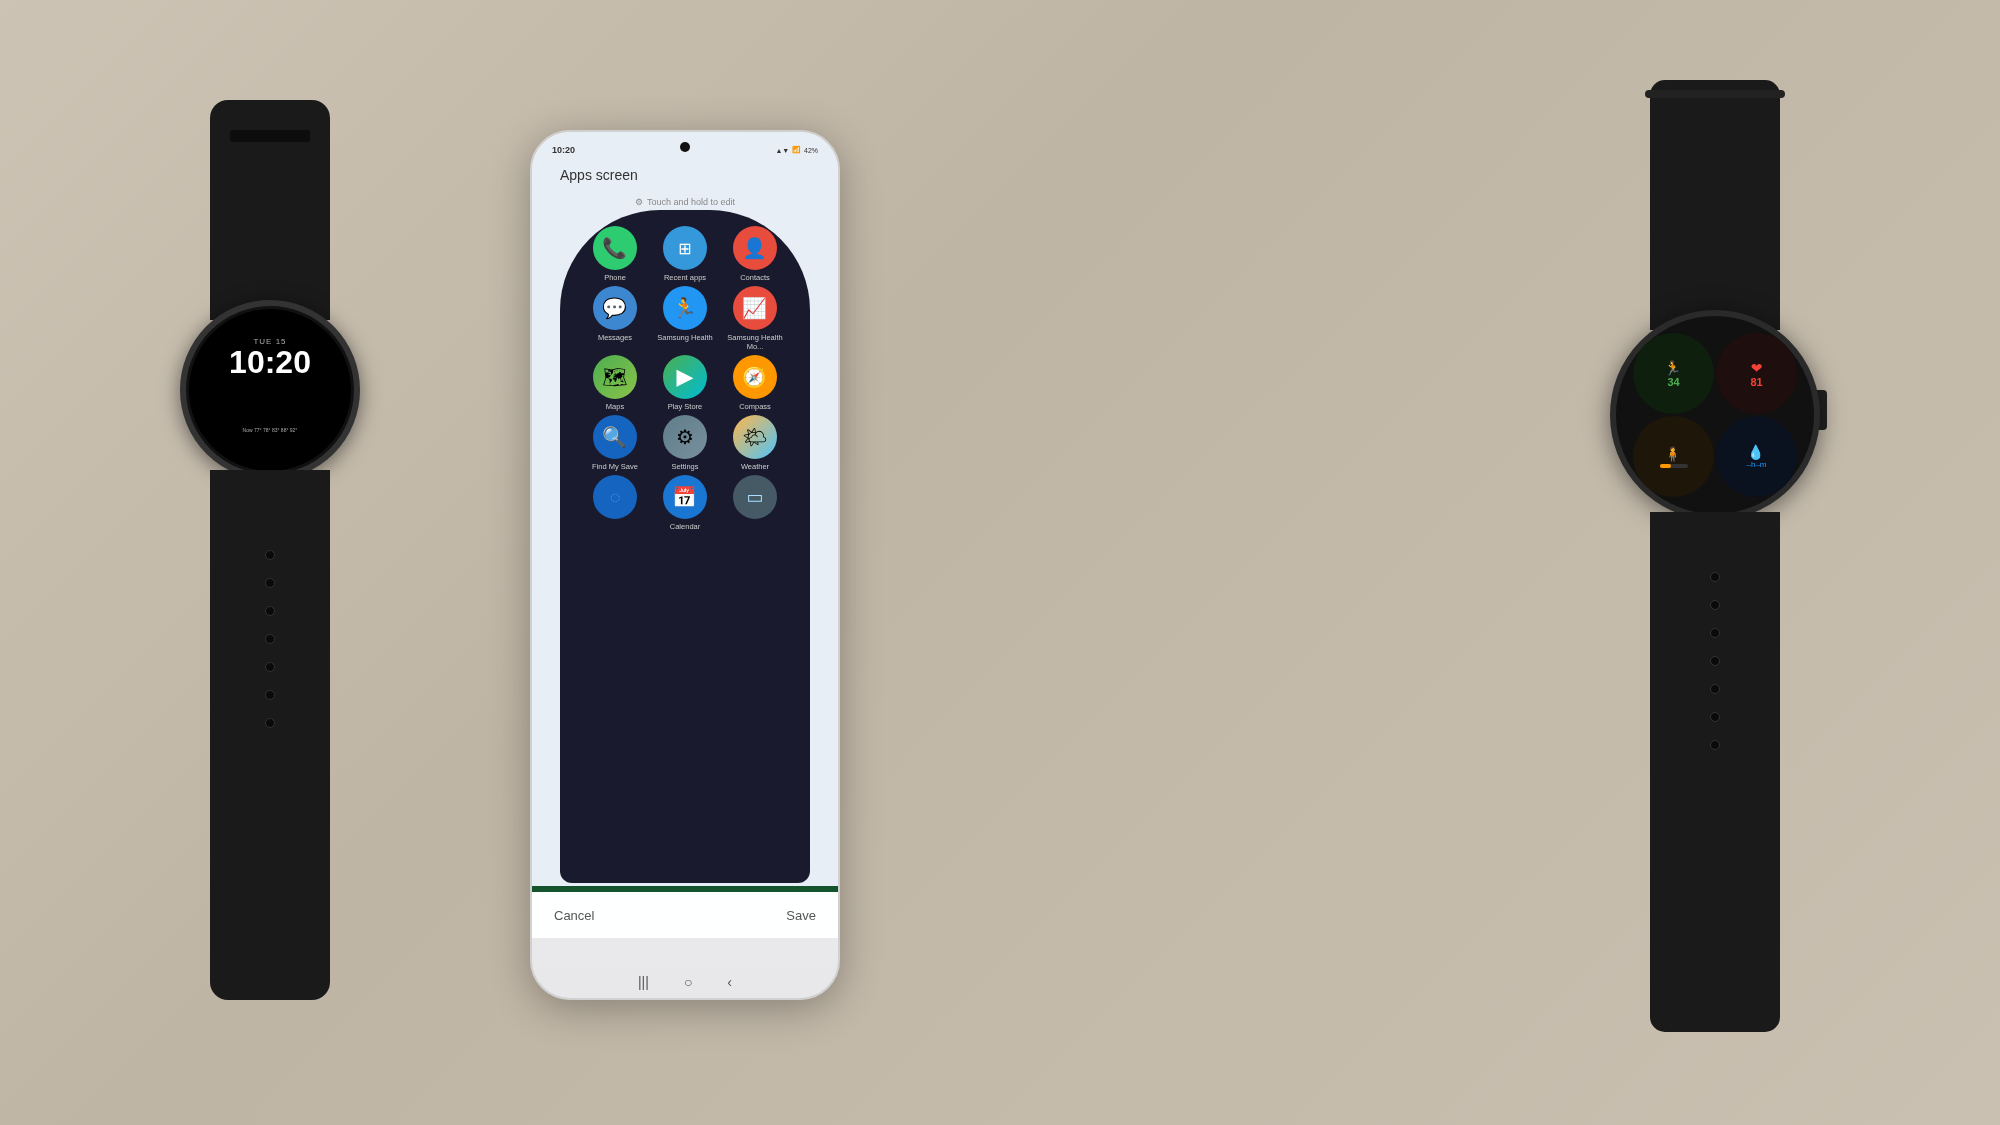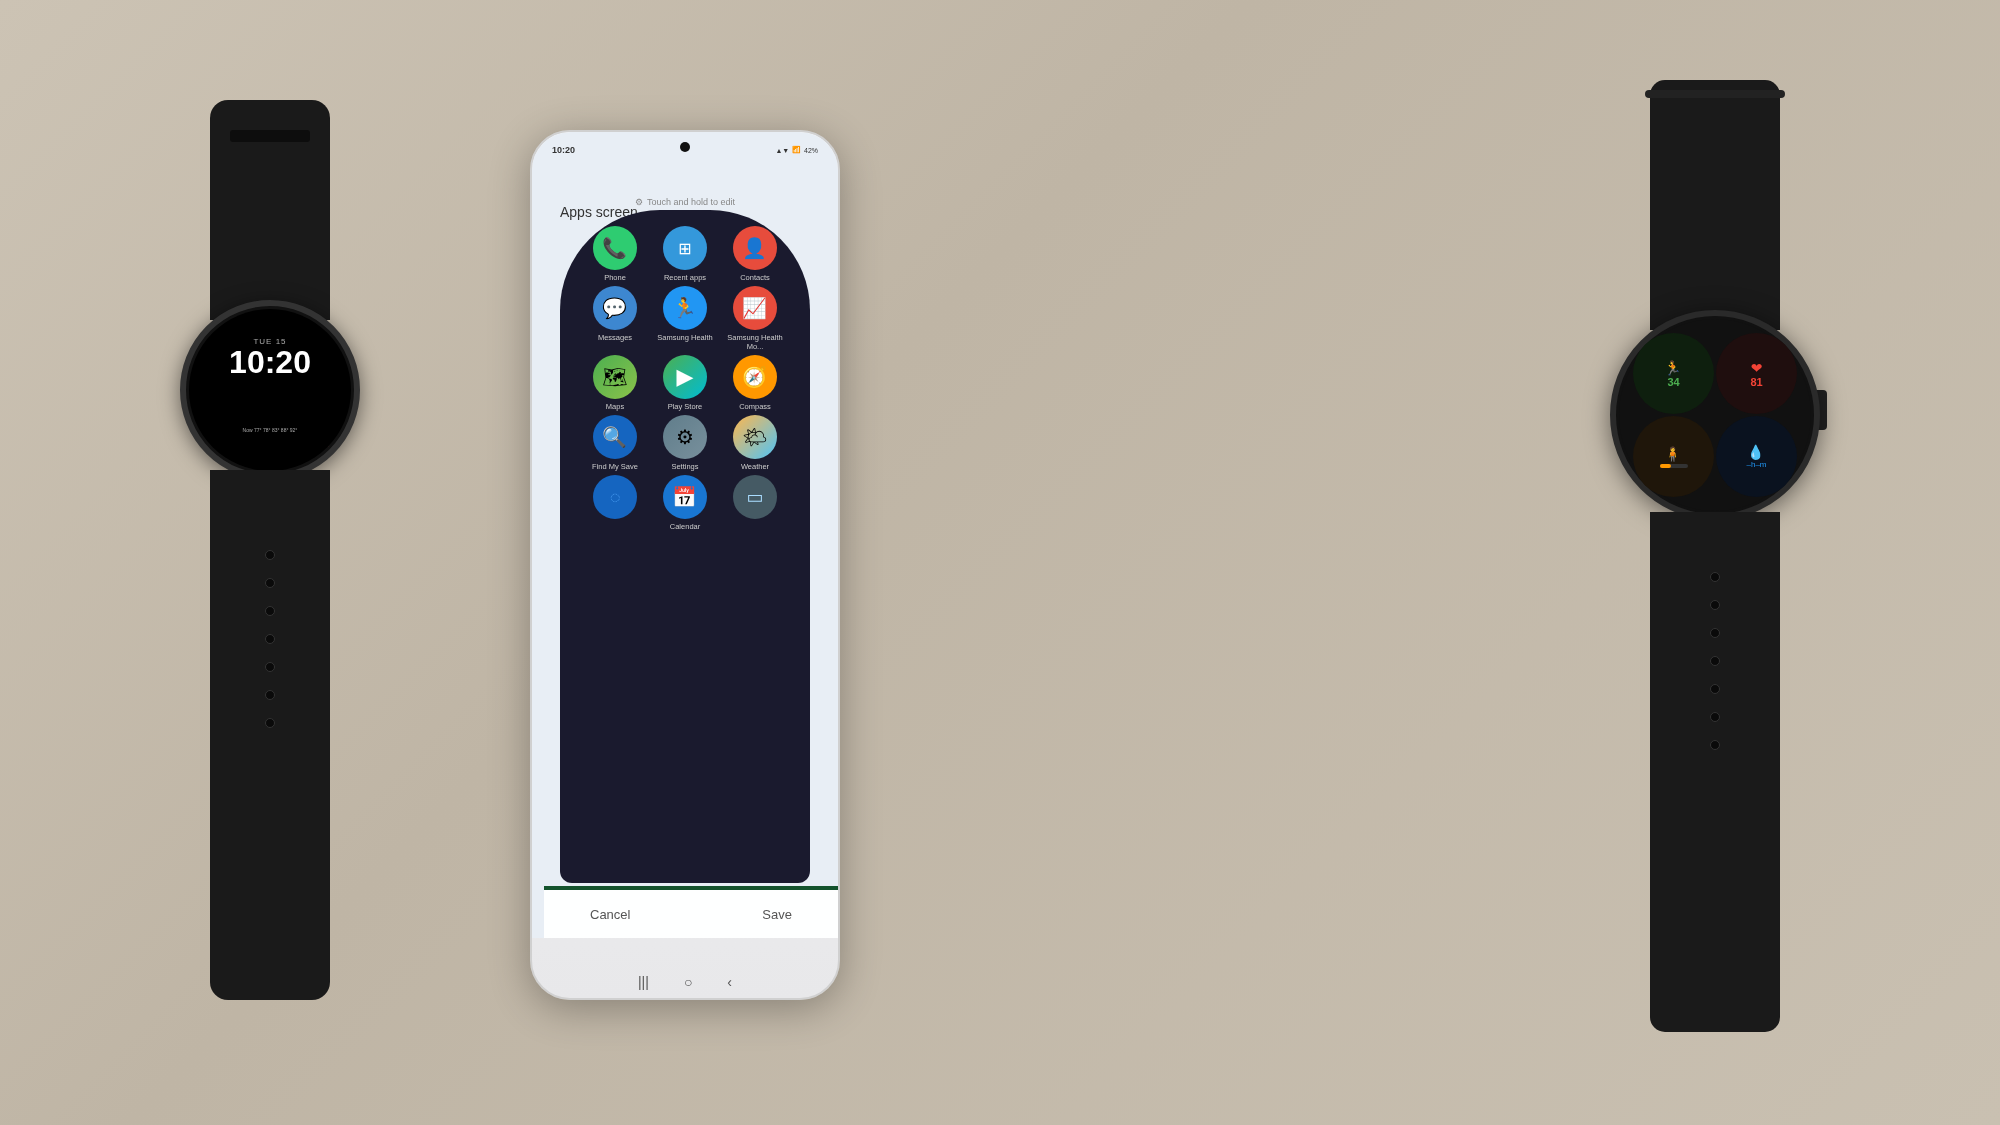--- a/index.html
+++ b/index.html
@@ -213,21 +213,20 @@
       overflow: hidden;
     }
 
     .apps-screen-title {
       position: absolute;
       top: 35px;
       left: 28px;
       font-size: 14px;
       color: #333;
       font-weight: 400;
-      margin-top: 37px;
     }
 
     .touch-hint {
       position: absolute;
       top: 65px;
       left: 0;
       right: 0;
       text-align: center;
       font-size: 9px;
       color: #888;
@@ -340,23 +339,22 @@
     .action-bar {
       position: absolute;
       bottom: 0;
       left: 0;
       right: 0;
       height: 52px;
       background: rgba(255,255,255,0.95);
       display: flex;
       align-items: center;
       justify-content: space-between;
-      padding: 0 46px;
-      border-top: 4px solid #14532d;
-      margin-left: 12px;
+      padding: 0 22px;
+      border-top: 6px solid #14532d;
     }
 
     
     .watch-right {
       position: absolute;
       right: 155px;
       top: 80px;
       width: 260px;
       height: 950px;
     }

